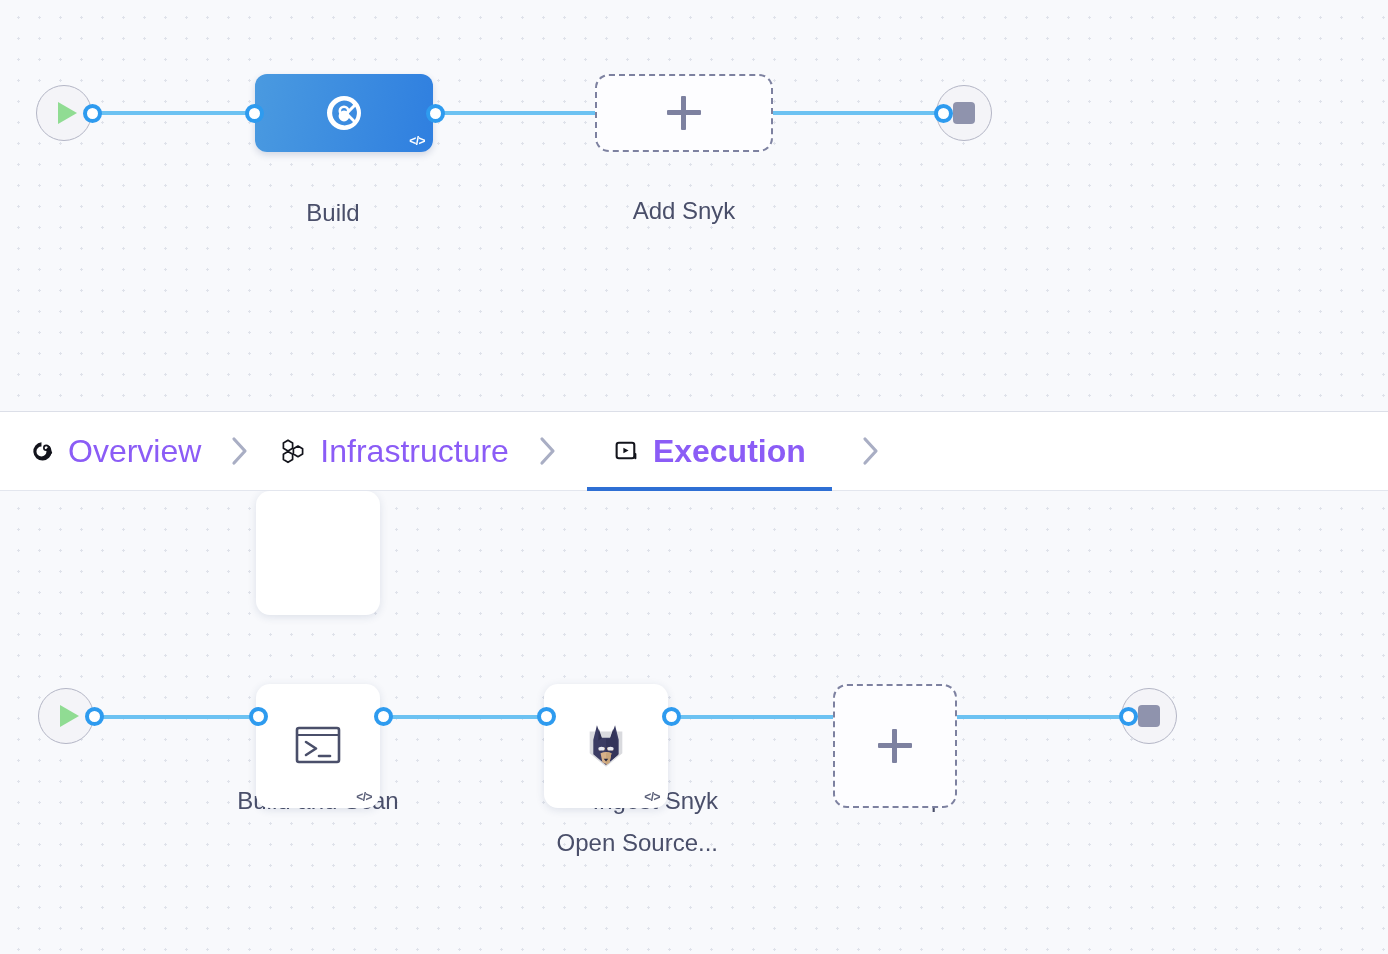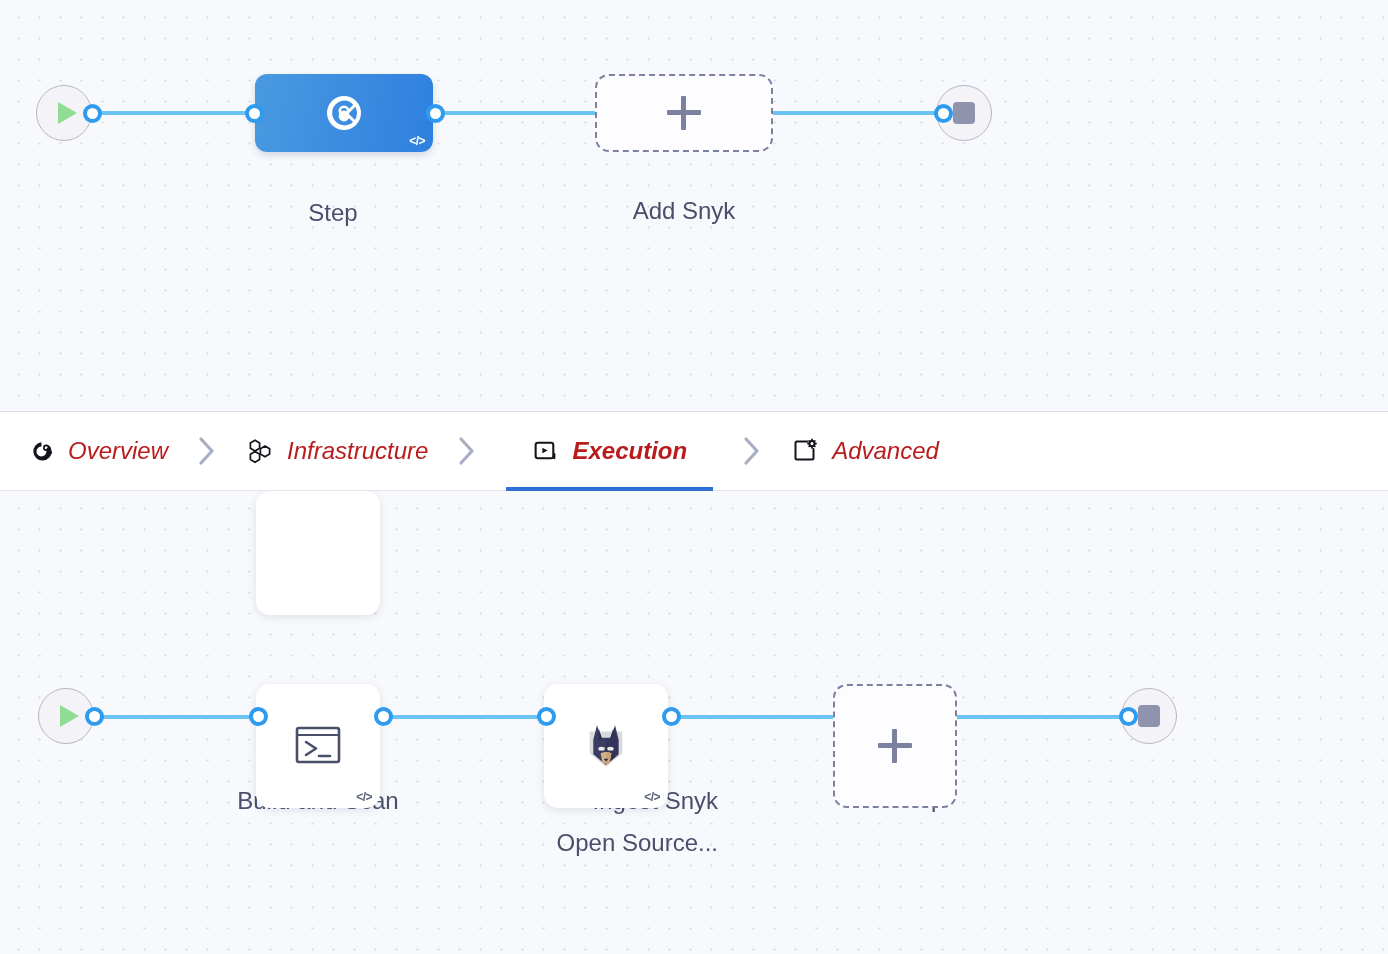--- a/index.html
+++ b/index.html
@@ -171,24 +171,23 @@
   }
   .tab {
     display: flex;
     align-items: center;
     gap: 13px;
     height: 100%;
     position: relative;
     cursor: pointer;
   }
   .tab-label {
-    font-size: 24px;
-    color: #b91c1c;
+    font-size: 32px;
+    color: #8b5cf6;
     white-space: nowrap;
-    font-style: italic;
   }
   .tab.active .tab-label { font-weight: 700; }
   .tab.active::after {
     content: "";
     position: absolute;
     left: 0; right: 0;
     bottom: -1px;
     height: 4px;
     background: #2e6fd4;
   }
@@ -220,21 +219,21 @@
       <div class="port" style="left:245px; top:104px;"></div>
       <div class="stage-node" style="left:255px; top:74px;">
         <svg width="44" height="44" viewBox="0 0 44 44">
           <path fill="#ffffff" d="M22 5a17 17 0 1 0 0 34 17 17 0 0 0 0-34zm0 4.6a12.4 12.4 0 0 1 9.2 4.1l-6.6 6.6a5.4 5.4 0 0 0-2.6-.7 5.4 5.4 0 0 0 0 10.8 5.4 5.4 0 0 0 5.4-5.4c0-1-.25-1.85-.7-2.6l6.6-6.6A12.4 12.4 0 1 1 22 9.6z"></path>
           <circle cx="22" cy="20" r="4.2" fill="none" stroke="#ffffff" stroke-width="2.6"></circle>
           <path d="M25.4 23.4 L33 31" stroke="#ffffff" stroke-width="2.8" stroke-linecap="round" fill="none"></path>
         </svg>
         <span class="code-badge on-blue">&lt;/&gt;</span>
       </div>
       <div class="port" style="left:426px; top:104px;"></div>
-      <div class="caption" style="left:243px; top:192px; width:180px;">Step</div>
+      <div class="caption" style="left:243px; top:192px; width:180px;">Build</div>
 
       <div class="add-node add-stage-node" style="left:595px; top:74px;">
         <span class="plus"></span>
       </div>
       <div class="caption" style="left:594px; top:190px; width:180px;">Add Snyk</div>
 
       <div class="port" style="left:934px; top:104px;"></div>
       <div class="terminal-circle" style="left:936px; top:85px;">
         <div class="stop-sq"></div>
       </div>
@@ -288,30 +287,20 @@
       </span>
       <span class="tab-label">Execution</span>
     </div>
 
     <span class="chev">
       <svg width="22" height="34" viewBox="0 0 22 34">
           <path d="M5 5 L16 17 L5 29" stroke="#a9aec4" stroke-width="3.2" fill="none" stroke-linecap="round" stroke-linejoin="round"></path>
         </svg>
     </span>
 
-    <div class="tab">
-      <span class="tab-icon">
-        <svg width="28" height="28" viewBox="0 0 28 28">
-          <path d="M16.5 4.5 H6 a1.5 1.5 0 0 0 -1.5 1.5 v15 a1.5 1.5 0 0 0 1.5 1.5 h15 a1.5 1.5 0 0 0 1.5 -1.5 V12" fill="none" stroke="#13141c" stroke-width="2" stroke-linecap="round"></path>
-          <circle cx="21" cy="6.6" r="2.6" fill="none" stroke="#13141c" stroke-width="2"></circle>
-          <path d="M21 2.3v1.3M21 9.6v1.3M16.9 6.6h1.3M23.8 6.6h1.3M18.2 3.8l0.9 0.9M22.9 8.5l0.9 0.9M23.8 3.8l-0.9 0.9M19.1 8.5l-0.9 0.9" stroke="#13141c" stroke-width="1.7" stroke-linecap="round"></path>
-        </svg>
-      </span>
-      <span class="tab-label">Advanced</span>
-    </div>
 
   </div>
 
   <div class="canvas canvas-steps">
     <div class="node-row">
 
       <div class="edge" style="left:86px; top:224px; width:180px;"></div>
       <div class="edge" style="left:376px; top:224px; width:178px;"></div>
       <div class="edge" style="left:664px; top:224px; width:180px;"></div>
       <div class="edge" style="left:950px; top:224px; width:180px;"></div>

